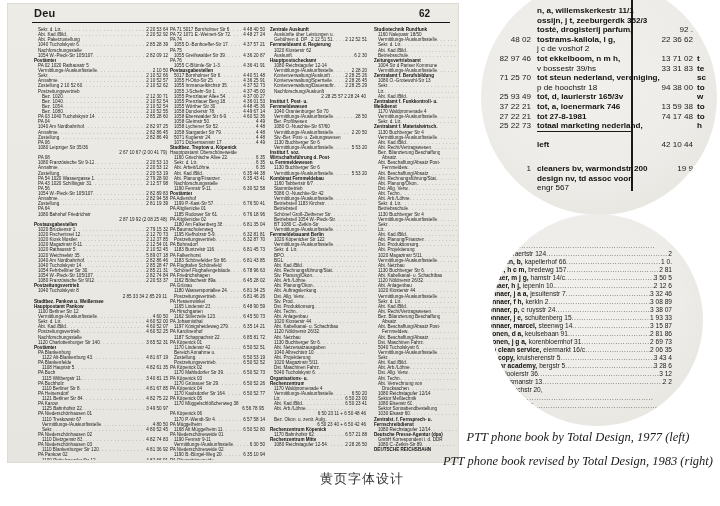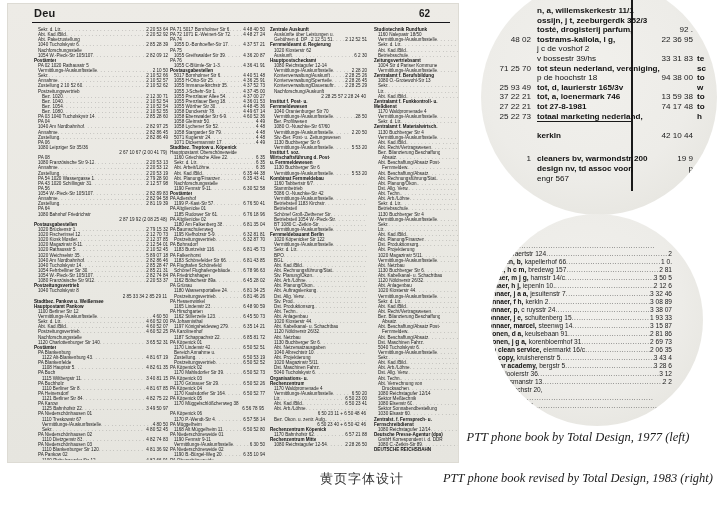--- a/index.html
+++ b/index.html
@@ -45,21 +45,21 @@
   .c83row .nm{font-weight:bold;color:#0e0e0e;padding-right:2px;}
   .c83row .ad{color:#222;}
   .c83row .lead{flex:1 1 auto;overflow:hidden;color:#444;min-width:2px;}
   .c83row .lead::after{content:"...........................................................";letter-spacing:.6px;}
   .c83row .nn{text-align:right;}
 
   
   .cap{position:absolute;left:440px;width:276px;text-align:center;
        font-family:"Liberation Serif",serif;font-style:italic;font-size:12.5px;color:#1b1b1b;}
   #cap1{top:430px;}
-  #cap2{top:471px;}
+  #cap2{top:454px;}
   #capzh{position:absolute;left:320px;top:470px;font-size:13px;color:#333;
          font-family:"DejaVu Sans",sans-serif;font-style:normal;letter-spacing:1px;}
 </style>
 </head>
 <body>
 
 <div id="stage">
 
   <div class="page">
     <div class="page-head">
@@ -1393,24 +1393,30 @@
         <div class="c77row">
           <span class="nm b">ossijn, j t, zeeburgerdk 352/3</span>
         </div>
         <div class="c77row">
           <span class="nm b">tosté, drogisterij parfum,</span>
           <span class="rn">92 .</span>
         </div>
         <div class="c77row">
           <span class="ln">48 02</span>
           <span class="nm b">tostrams-kallola, l g,</span>
-          <span class="rn">22 36 95</span>
+          <span class="rn">22 36 62</span>
         </div>
         <div class="c77row">
           <span class="nm">j c de voshof 2</span>
+        </div>
+        <div class="c77row">
+          <span class="ln">82 97 46</span>
+          <span class="nm b">tot ekkelboom, n m h,</span>
+          <span class="rn">13 71 02</span>
+          <span class="rf">t</span>
         </div>
         <div class="c77row">
           <span class="nm">v bossestr 39/hs</span>
           <span class="rn">33 31 83</span>
           <span class="rf">te</span>
         </div>
         <div class="c77row">
           <span class="ln">71 25 70</span>
           <span class="nm b">tot steun nederland, vereniging,</span>
           <span class="rf">sc</span>
@@ -1439,21 +1445,21 @@
         </div>
         <div class="c77row">
           <span class="ln">25 22 73</span>
           <span class="nm b">totaal marketing nederland,</span>
           <span class="rf">h</span>
         </div>
         <div class="c77row">
           <div class="c77hr"></div>
         </div>
         <div class="c77row">
-          <span class="nm b">kerkln</span>
+          <span class="nm b">left</span>
           <span class="rn">42 10 44</span>
         </div>
         <div class="c77row" style="height: 14px;"></div>
         <div class="c77row">
           <span class="ln">1</span>
           <span class="nm b">cleaners bv, warmondstr 200</span>
           <span class="rn">19 9</span>
         </div>
         <div class="c77row">
           <span class="nm b">design nv, td assoc voor,</span>

